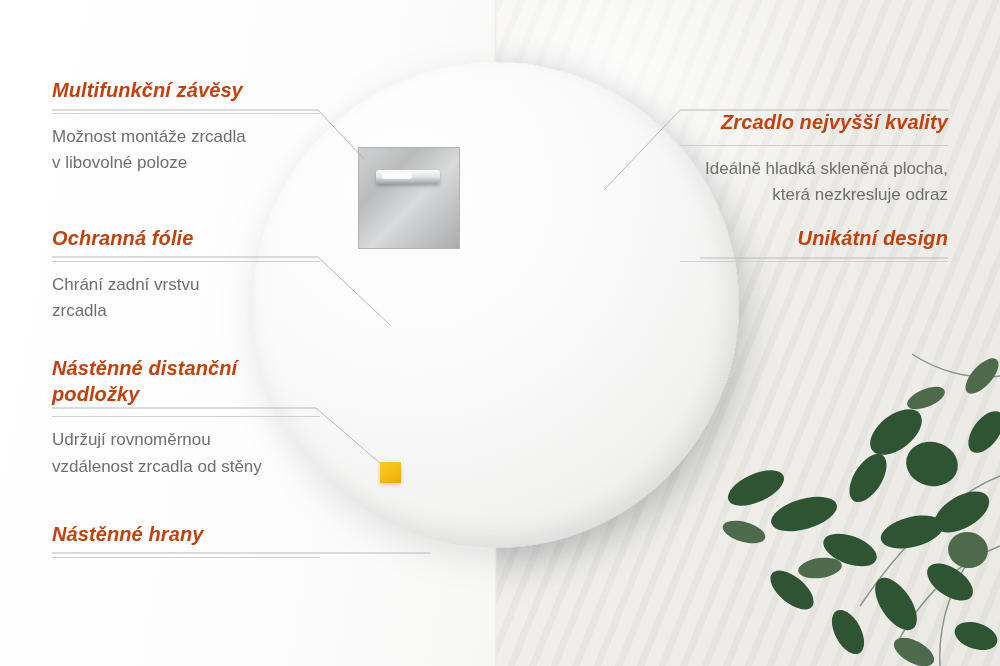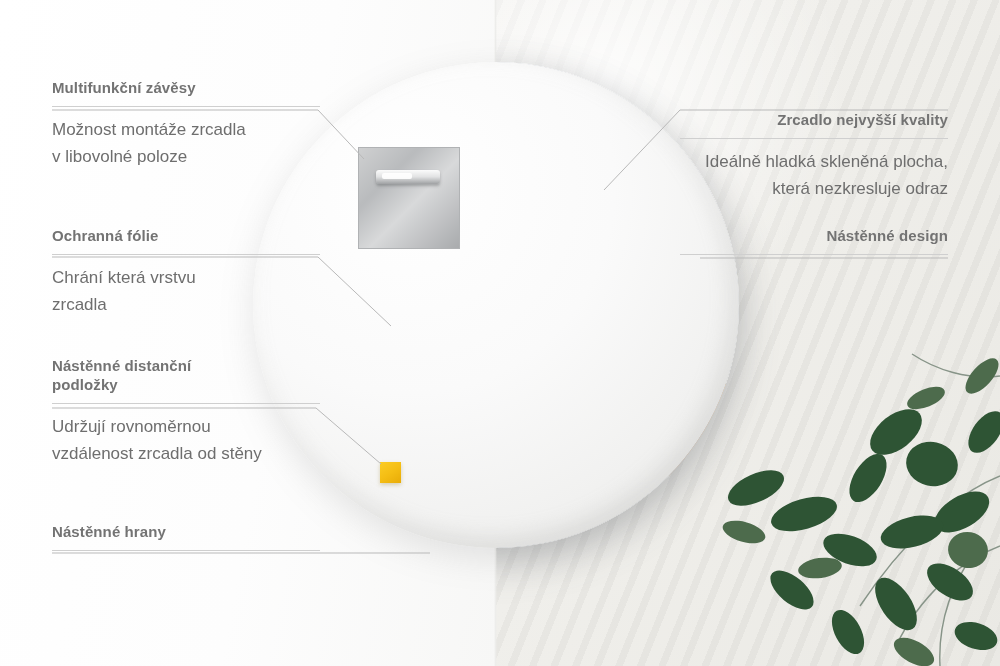--- a/index.html
+++ b/index.html
@@ -117,22 +117,23 @@
     background:linear-gradient(145deg,#fbcc26 0%,#f5be14 50%,#e8ab07 100%);
     box-shadow:0 2px 4px rgba(140,110,10,.28);
   }
 
   
   .foliage{position:absolute;right:0;bottom:0;width:300px;height:330px;}
 
   
   .ann{position:absolute;}
   .ann h3{
-    margin:0;font-size:15px;font-weight:bold;color:#737373;letter-spacing:.1px;
+    margin:0;font-size:20px;font-weight:bold;color:#c2410c;letter-spacing:.1px;
     line-height:1.28;
+    font-style:italic;
   }
   .ann p{
     margin:0;font-size:17px;color:#6e6e6e;line-height:1.55;font-weight:400;
   }
   .rule{height:1px;background:#cfcfcf;margin:9px 0 10px 0;}
   .ann.left{left:52px;width:268px;text-align:left;}
   .ann.right{width:268px;text-align:right;}
 
   svg.lead{position:absolute;left:0;top:0;width:1000px;height:666px;pointer-events:none;}
 </style>
@@ -326,21 +327,21 @@
   <div class="ann left" style="top:78px;">
     <h3>Multifunkční závěsy</h3>
     <div class="rule"></div>
     <p style="white-space:pre-line">Možnost montáže zrcadla
 v libovolné poloze</p>
   </div>
 
   <div class="ann left" style="top:226px;">
     <h3>Ochranná fólie</h3>
     <div class="rule"></div>
-    <p style="white-space:pre-line">Chrání která vrstvu
+    <p style="white-space:pre-line">Chrání zadní vrstvu
 zrcadla</p>
   </div>
 
   <div class="ann left" style="top:356px;">
     <h3 style="white-space:pre-line">Nástěnné distanční
 podložky</h3>
     <div class="rule"></div>
     <p style="white-space:pre-line">Udržují rovnoměrnou
 vzdálenost zrcadla od stěny</p>
   </div>
@@ -351,17 +352,17 @@
   </div>
 
   <div class="ann right" style="top:78px;left:680px;margin-top:32px;">
     <h3>Zrcadlo nejvyšší kvality</h3>
     <div class="rule"></div>
     <p style="white-space:pre-line">Ideálně hladká skleněná plocha,
 která nezkresluje odraz</p>
   </div>
 
   <div class="ann right" style="top:226px;left:680px;">
-    <h3>Nástěnné design</h3>
+    <h3>Unikátní design</h3>
     <div class="rule"></div>
   </div>
 
 </div>
 
 </body></html>

